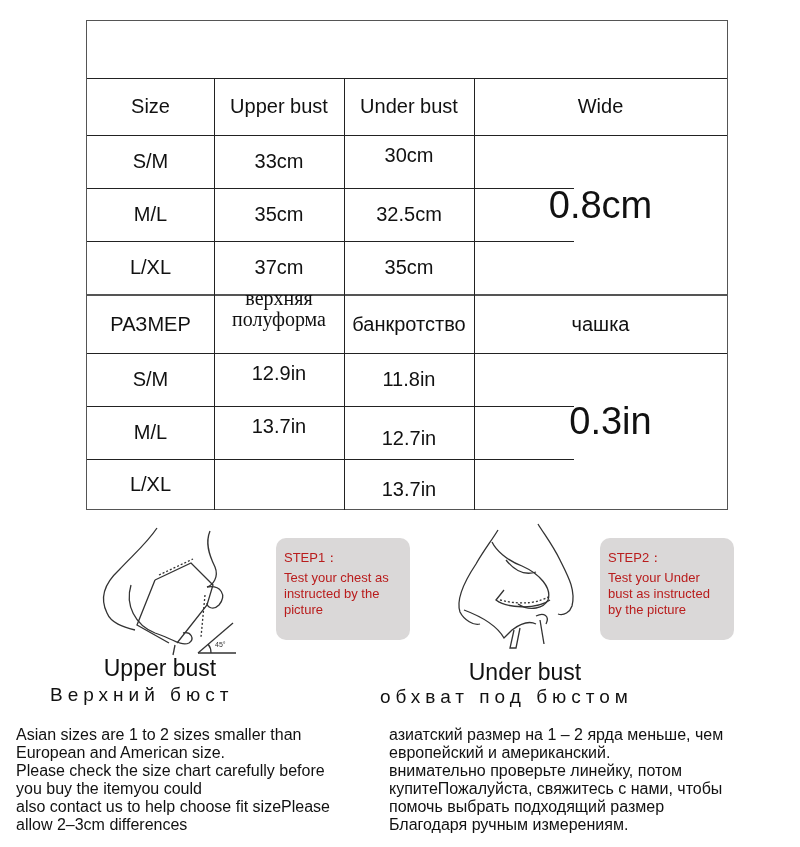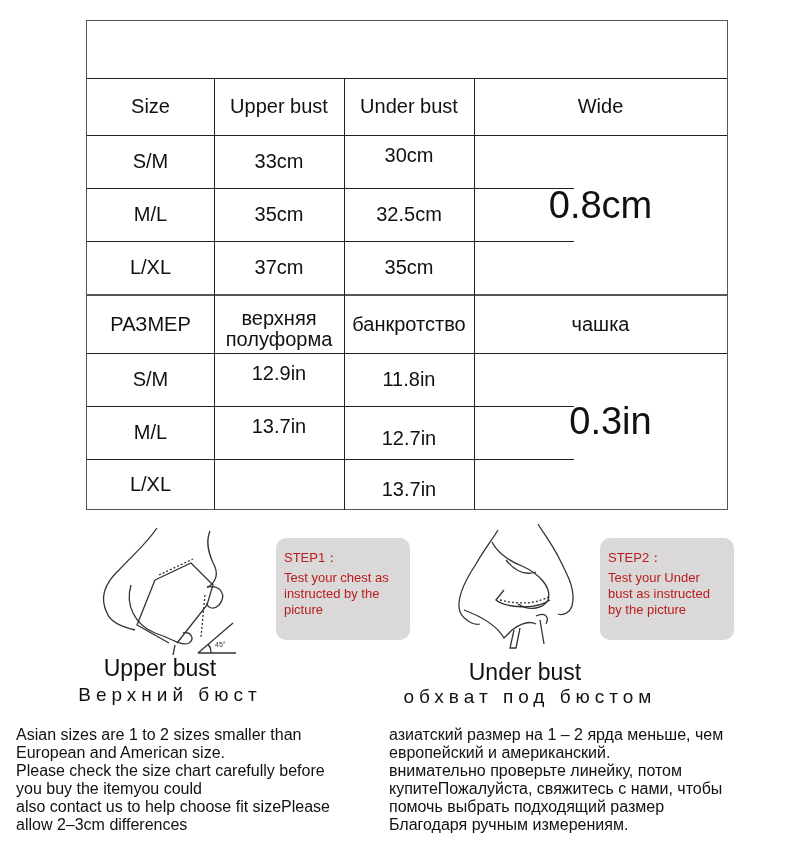--- a/index.html
+++ b/index.html
@@ -6,21 +6,21 @@
   body{width:800px;height:847px;position:relative;overflow:hidden;font-family:"Liberation Sans","DejaVu Sans",sans-serif;color:#111;}
   .tbl{position:absolute;left:86px;top:20px;width:642px;height:490px;border:1px solid #555;box-sizing:border-box;}
   .cell{position:absolute;display:flex;align-items:center;justify-content:center;text-align:center;box-sizing:border-box;font-size:20px;color:#111;line-height:1.05;}
   .hline{position:absolute;left:0;height:1px;background:#222;}
   .vline{position:absolute;width:1px;background:#222;}
   .title{font-size:38px;}
   .big{font-size:38px;}
   .stepbox{position:absolute;background:#dad8d8;border-radius:10px;font-size:13px;color:#b91c1c;line-height:16px;padding:12px 8px;box-sizing:border-box;}
   .stepbox .st{margin-bottom:4px;font-size:13px;}
   .cap{position:absolute;font-size:23px;color:#111;text-align:center;}
-  .cap-ru{position:absolute;font-size:19px;color:#111;letter-spacing:5px;text-align:center;}
+  .cap-ru{position:absolute;font-size:19px;color:#111;letter-spacing:5px;}
   .note{position:absolute;font-size:16px;line-height:18px;color:#111;white-space:pre;}
   svg{position:absolute;overflow:visible;}
 </style>
 </head>
 <body>
 
 <div class="tbl">
 
   <div class="hline" style="top:57px;width:640px;"></div>
   <div class="hline" style="top:114px;width:640px;"></div>
@@ -49,21 +49,21 @@
   <div class="cell" style="left:127px;top:167px;width:130px;height:53px;">35cm</div>
   <div class="cell" style="left:257px;top:167px;width:130px;height:53px;">32.5cm</div>
 
   <div class="cell" style="left:0;top:220px;width:127px;height:53px;">L/XL</div>
   <div class="cell" style="left:127px;top:220px;width:130px;height:53px;">37cm</div>
   <div class="cell" style="left:257px;top:220px;width:130px;height:53px;">35cm</div>
 
   <div class="cell big" style="left:387px;top:114px;width:253px;height:159px;padding-bottom:18px;">0.8cm</div>
 
   <div class="cell" style="left:0;top:275px;width:127px;height:57px;">РАЗМЕР</div>
-  <div class="cell" style="left:127px;top:279px;width:130px;height:57px;padding:0 10px;">верхняя полуформа</div>
+  <div class="cell" style="left:127px;top:259px;width:130px;height:57px;padding:0 10px;font-family:Liberation Serif, serif;">верхняя полуформа</div>
   <div class="cell" style="left:257px;top:275px;width:130px;height:57px;">банкротство</div>
   <div class="cell" style="left:387px;top:275px;width:253px;height:57px;">чашка</div>
 
   <div class="cell" style="left:0;top:332px;width:127px;height:53px;">S/M</div>
   <div class="cell" style="left:127px;top:326px;width:130px;height:53px;">12.9in</div>
   <div class="cell" style="left:257px;top:332px;width:130px;height:53px;">11.8in</div>
 
   <div class="cell" style="left:0;top:385px;width:127px;height:53px;">M/L</div>
   <div class="cell" style="left:127px;top:379px;width:130px;height:53px;">13.7in</div>
   <div class="cell" style="left:257px;top:391px;width:130px;height:53px;">12.7in</div>

